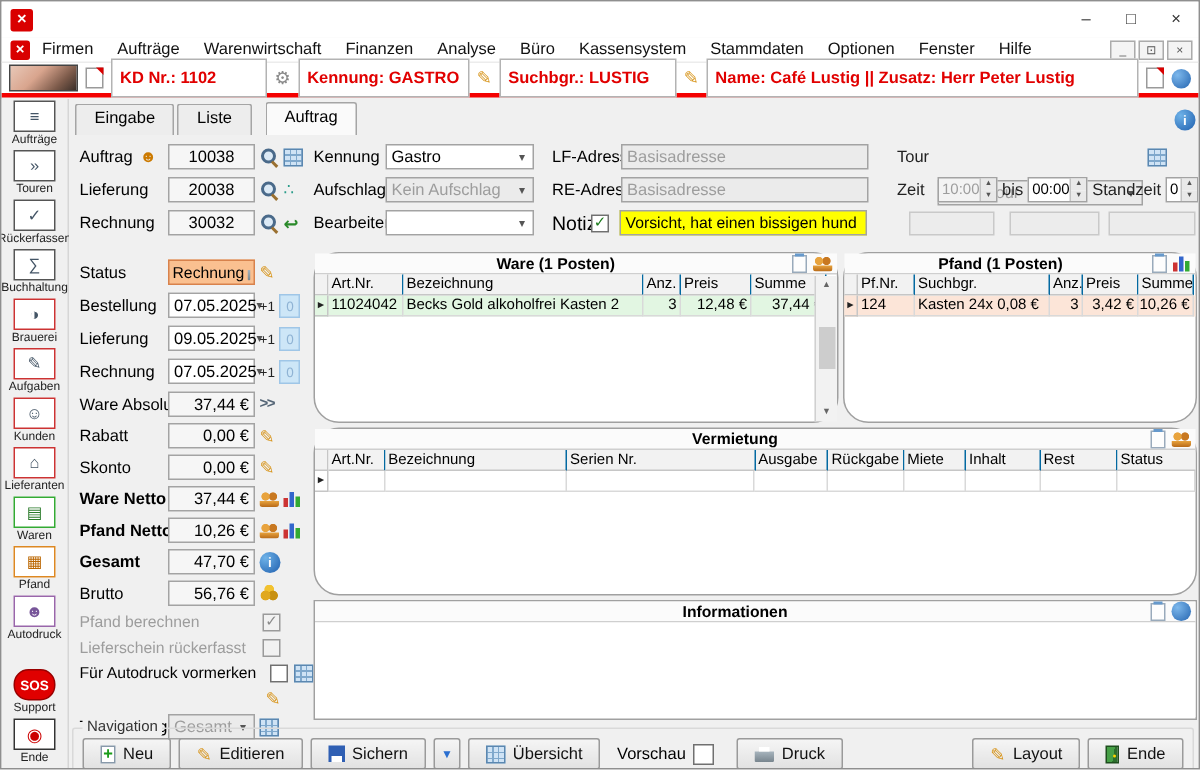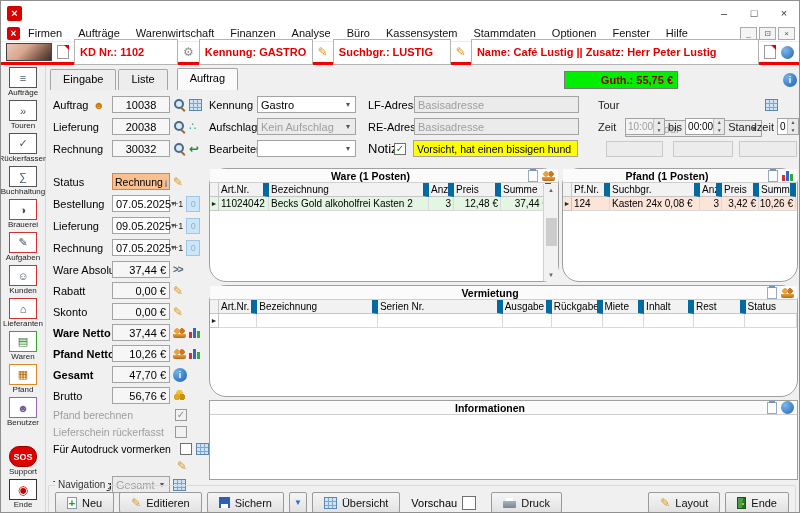--- a/index.html
+++ b/index.html
@@ -108,21 +108,21 @@
   .tlbl { font-size:11px; color:#222; flex-shrink:0; }
   .graybox { background:#ececec; border:1px solid #c9c9c9; height:16px; }
 
   
   .panel { position:absolute; border:1px solid #a0a0a0; background:#fff; }
   .panel-h { height:14px; display:flex; align-items:center; background:#fbfbfb; border-bottom:1px solid #cfcfcf; padding:0 3px; }
   .panel-h .t { flex:1; text-align:center; font-weight:bold; font-size:10.5px; }
   .panel-h .hic { display:flex; gap:4px; align-items:center; }
   .grid { font-size:10px;border-radius:17px; }
   .grow-h { display:flex; }
-  .hc { background:#f2f2f2; border-right:6px solid #0369a1; border-bottom:1px solid #c6c6c6; height:14px; padding:0 2px; display:flex; align-items:center; white-space:nowrap; overflow:hidden; }
+  .hc { background:#f2f2f2; border-right:1px solid #0369a1; border-bottom:1px solid #c6c6c6; height:14px; padding:0 2px; display:flex; align-items:center; white-space:nowrap; overflow:hidden; }
   .selc { background:#f2f2f2; border-right:1px solid #c6c6c6; border-bottom:1px solid #c6c6c6; width:9px; flex-shrink:0; font-size:7px; color:#222; display:flex; align-items:center; justify-content:center; }
   .dc { border-right:1px solid #d9d9d9; border-bottom:1px solid #d9d9d9; height:14px; padding:0 2px; display:flex; align-items:center; white-space:nowrap; overflow:hidden; }
   .dc.r { justify-content:flex-end; }
   .vscroll { position:absolute; right:0; top:15px; bottom:0; width:15px; background:#f2f2f2; border-left:1px solid #d0d0d0; display:flex; flex-direction:column; align-items:center; }
   .vscroll .a { font-size:6px; color:#666; line-height:12px; }
   .vscroll .thumb { width:11px; height:28px; background:#cdcdcd; margin-top:22px; }
   .vscroll .spb { flex:1; }
 
   
   .navbar { position:absolute; left:2px; right:3px; top:419px; height:31px; border:1px solid #d9d9d9; border-radius:2px; }
@@ -225,40 +225,39 @@
     <div class="side-item b-green">
         <span class="si-img">▤</span>
         <span class="si-label">Waren</span>
       </div>
     <div class="side-item b-orange">
         <span class="si-img">▦</span>
         <span class="si-label">Pfand</span>
       </div>
     <div class="side-item b-purple">
         <span class="si-img">☻</span>
-        <span class="si-label">Benutzer</span>
+        <span class="si-label">Autodruck</span>
       </div>
     <div class="side-item sos push">
         <span class="si-img">SOS</span>
         <span class="si-label">Support</span>
       </div>
     <div class="side-item ende-i">
         <span class="si-img">◉</span>
         <span class="si-label">Ende</span>
       </div>
   </div>
 
   <div class="content">
 
     <div class="tabstrip">
       <div class="tab">Eingabe</div>
       <div class="tab">Liste</div>
       <div class="tab active">Auftrag</div>
     </div>
-    <div class="guth">Guth.: 55,75 €</div>
     <span class="ic-info" style="position:absolute; left:737px; top:7px;">i</span>
 
     <div class="leftform">
       <div class="lrow">
           <span class="llbl w36">Auftrag</span>
           <span class="pp">☻</span>
           <div class="fld nfld">10038</div>
           <span class="ic-search"></span>
           <span class="ic-grid"></span>
         </div>

